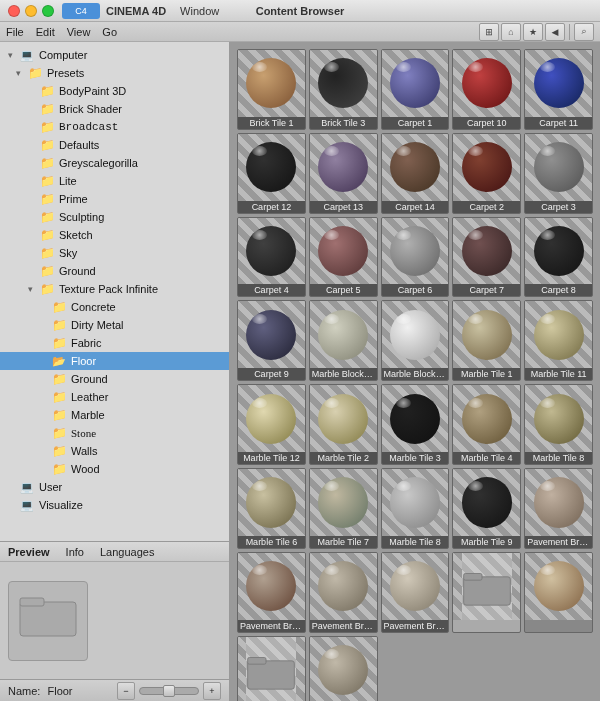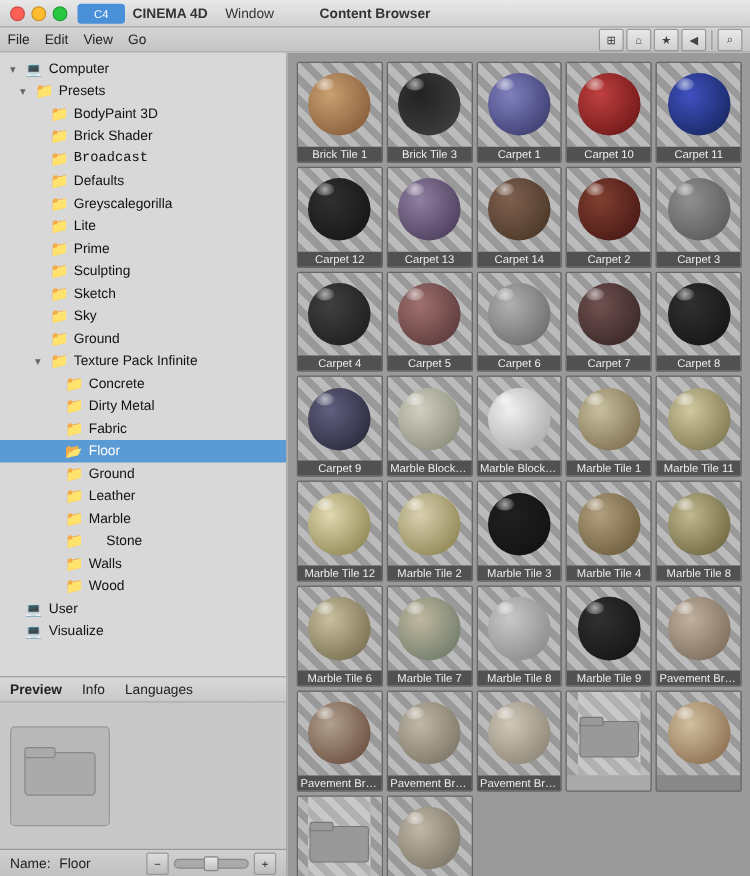--- a/index.html
+++ b/index.html
@@ -459,21 +459,21 @@
             <span style="margin-left:2px;">Leather</span>
           </div>
           <div class="tree-item" style="padding-left: 40px;">
             <span class="tree-expander">&nbsp;</span>
             <span class="tree-icon folder-icon">📁</span>
             <span style="margin-left:2px;">Marble</span>
           </div>
           <div class="tree-item" style="padding-left: 40px;">
             <span class="tree-expander">&nbsp;</span>
             <span class="tree-icon folder-icon">📁</span>
-            <span style="margin-left:16px;">Stone</span>
+            <span style="margin-left:2px;font-family:Liberation Serif, serif;">Stone</span>
           </div>
           <div class="tree-item" style="padding-left: 40px;">
             <span class="tree-expander">&nbsp;</span>
             <span class="tree-icon folder-icon">📁</span>
             <span style="margin-left:2px;">Walls</span>
           </div>
           <div class="tree-item" style="padding-left: 40px;">
             <span class="tree-expander">&nbsp;</span>
             <span class="tree-icon folder-icon">📁</span>
             <span style="margin-left:2px;">Wood</span>

